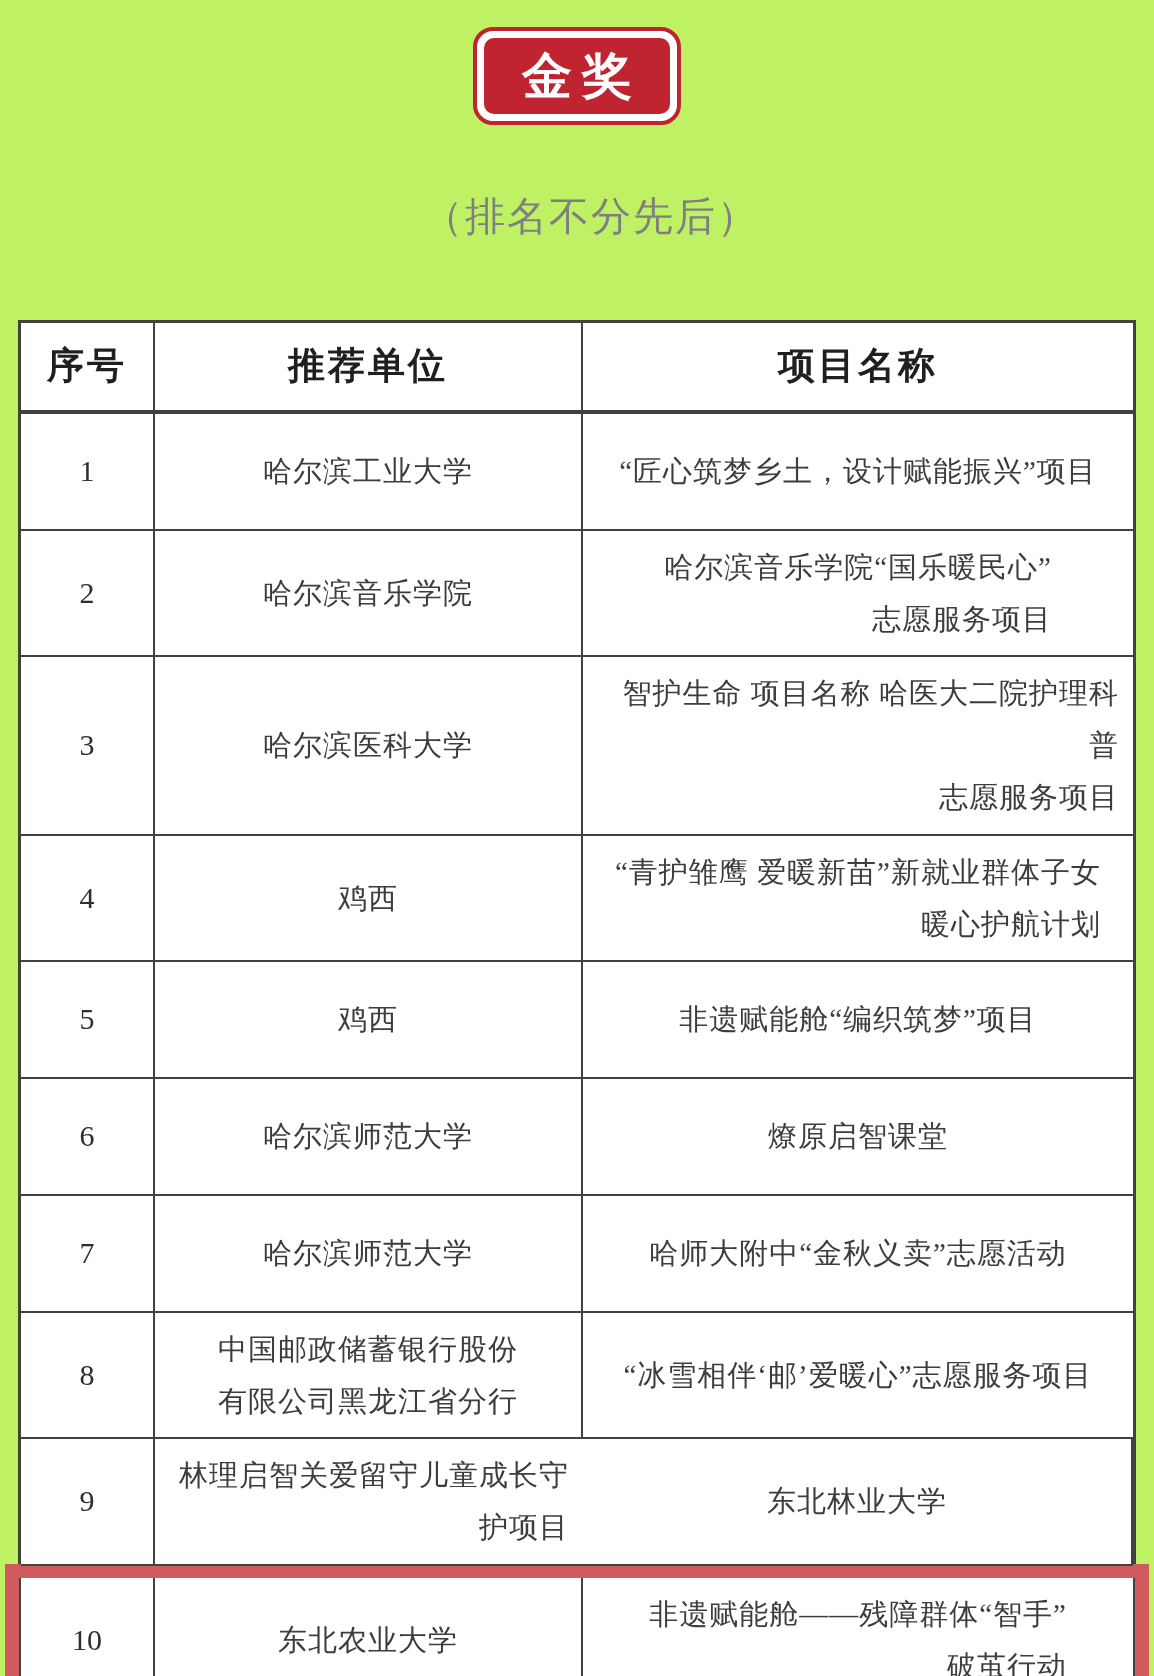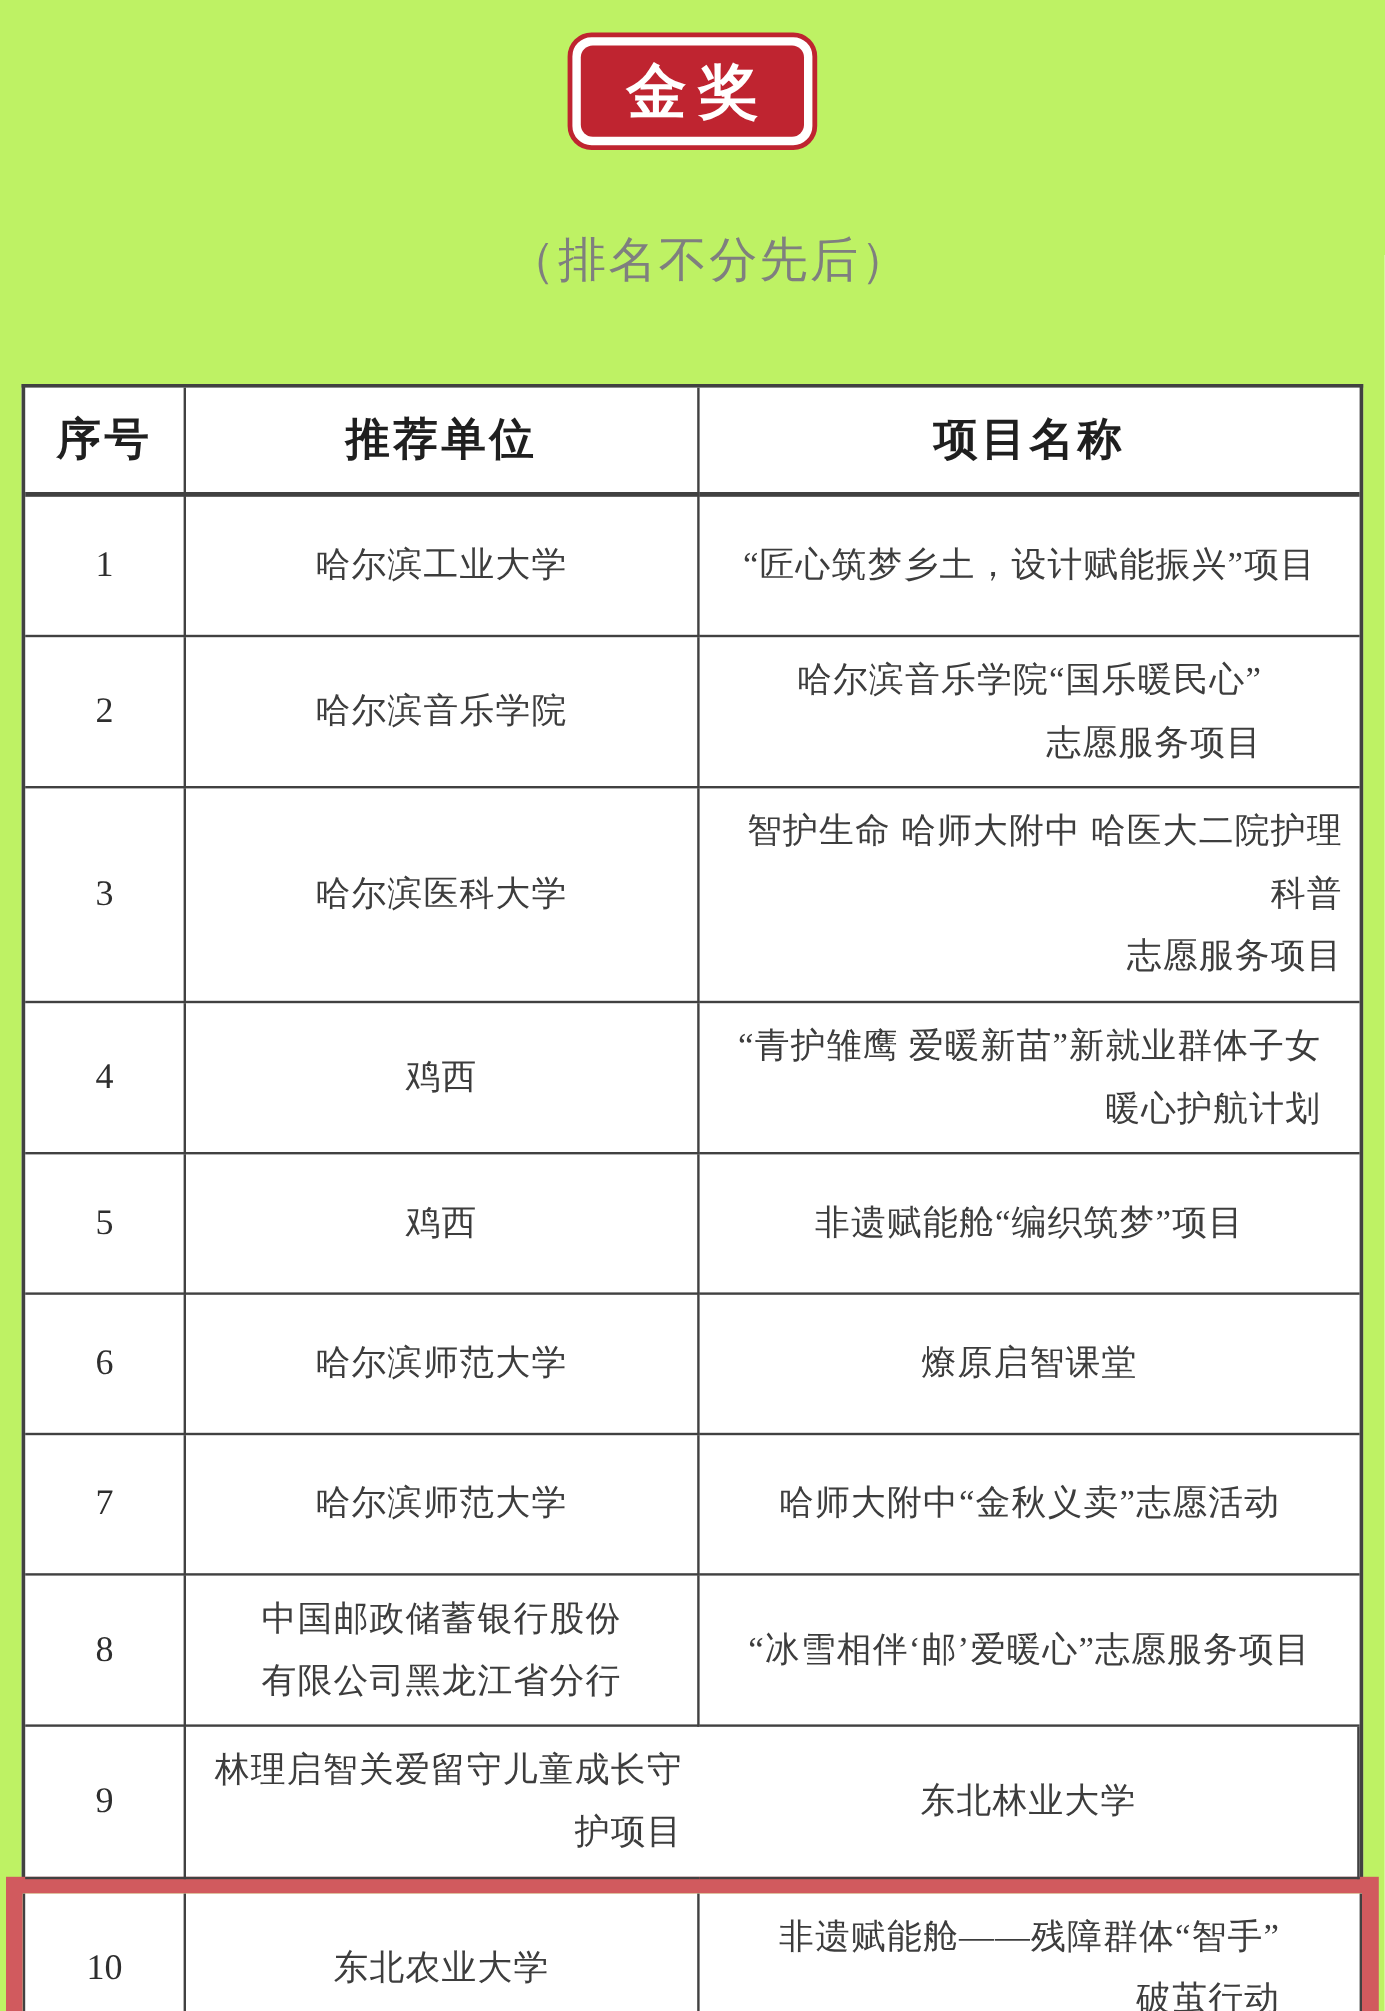--- a/index.html
+++ b/index.html
@@ -145,21 +145,21 @@
       <div class="cell">哈尔滨工业大学</div>
       <div class="cell last-col">“匠心筑梦乡土，设计赋能振兴”项目</div>
 
       <div class="cell num">2</div>
       <div class="cell">哈尔滨音乐学院</div>
       <div class="cell last-col">哈尔滨音乐学院“国乐暖民心”
 志愿服务项目</div>
 
       <div class="cell num">3</div>
       <div class="cell">哈尔滨医科大学</div>
-      <div class="cell last-col">智护生命 哈师大附中 哈医大二院护理科普
+      <div class="cell last-col">智护生命 项目名称 哈医大二院护理科普
 志愿服务项目</div>
 
       <div class="cell num">4</div>
       <div class="cell">鸡西</div>
       <div class="cell last-col">“青护雏鹰 爱暖新苗”新就业群体子女
 暖心护航计划</div>
 
       <div class="cell num">5</div>
       <div class="cell">鸡西</div>
       <div class="cell last-col">非遗赋能舱“编织筑梦”项目</div>

